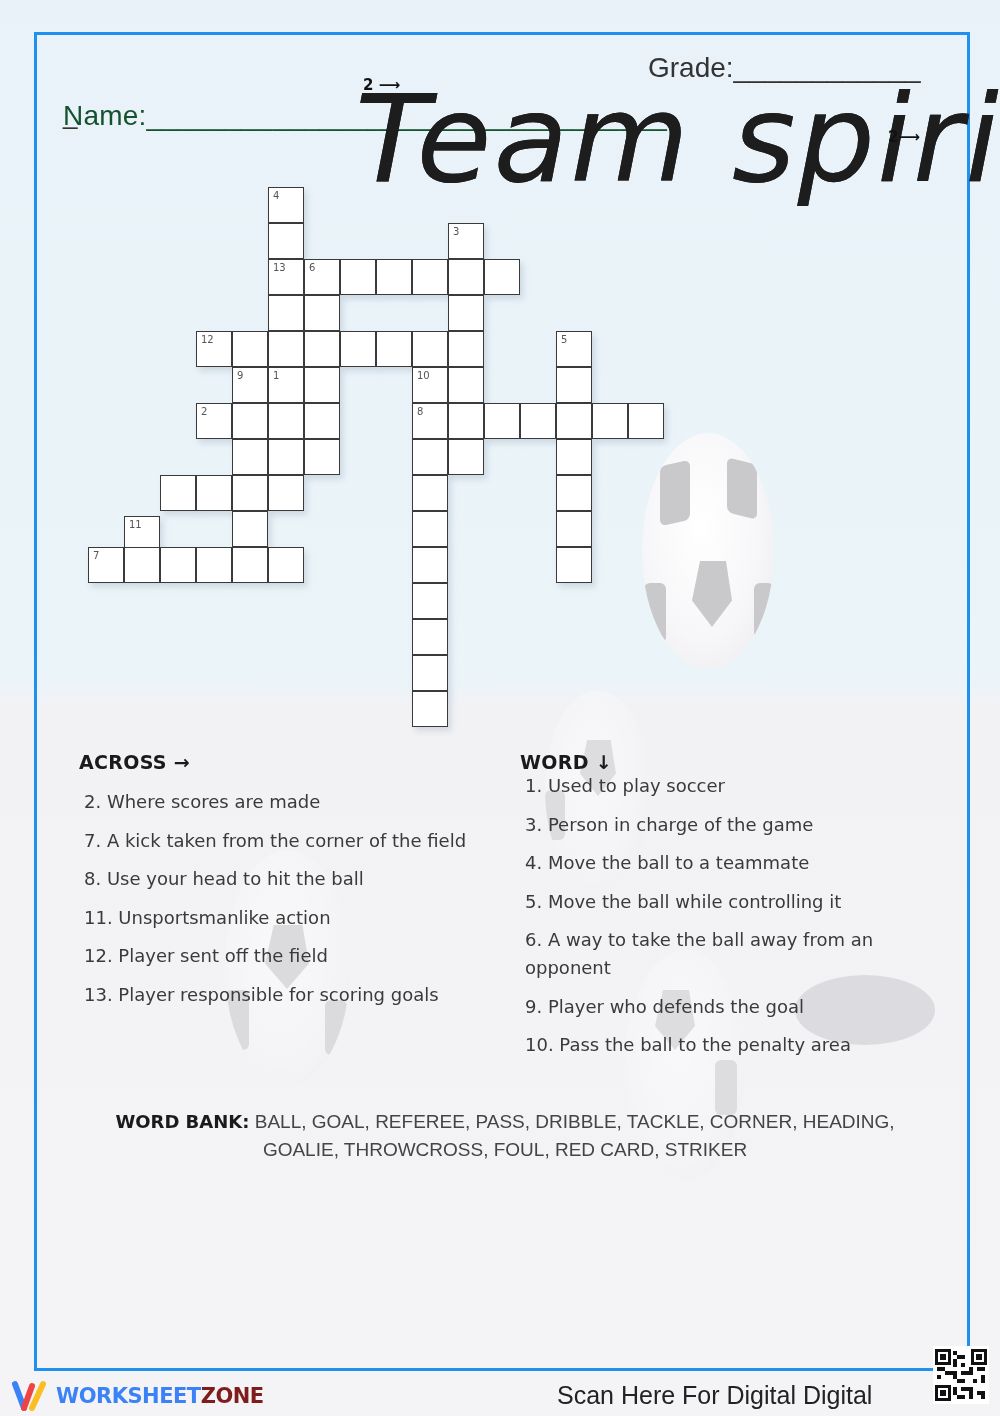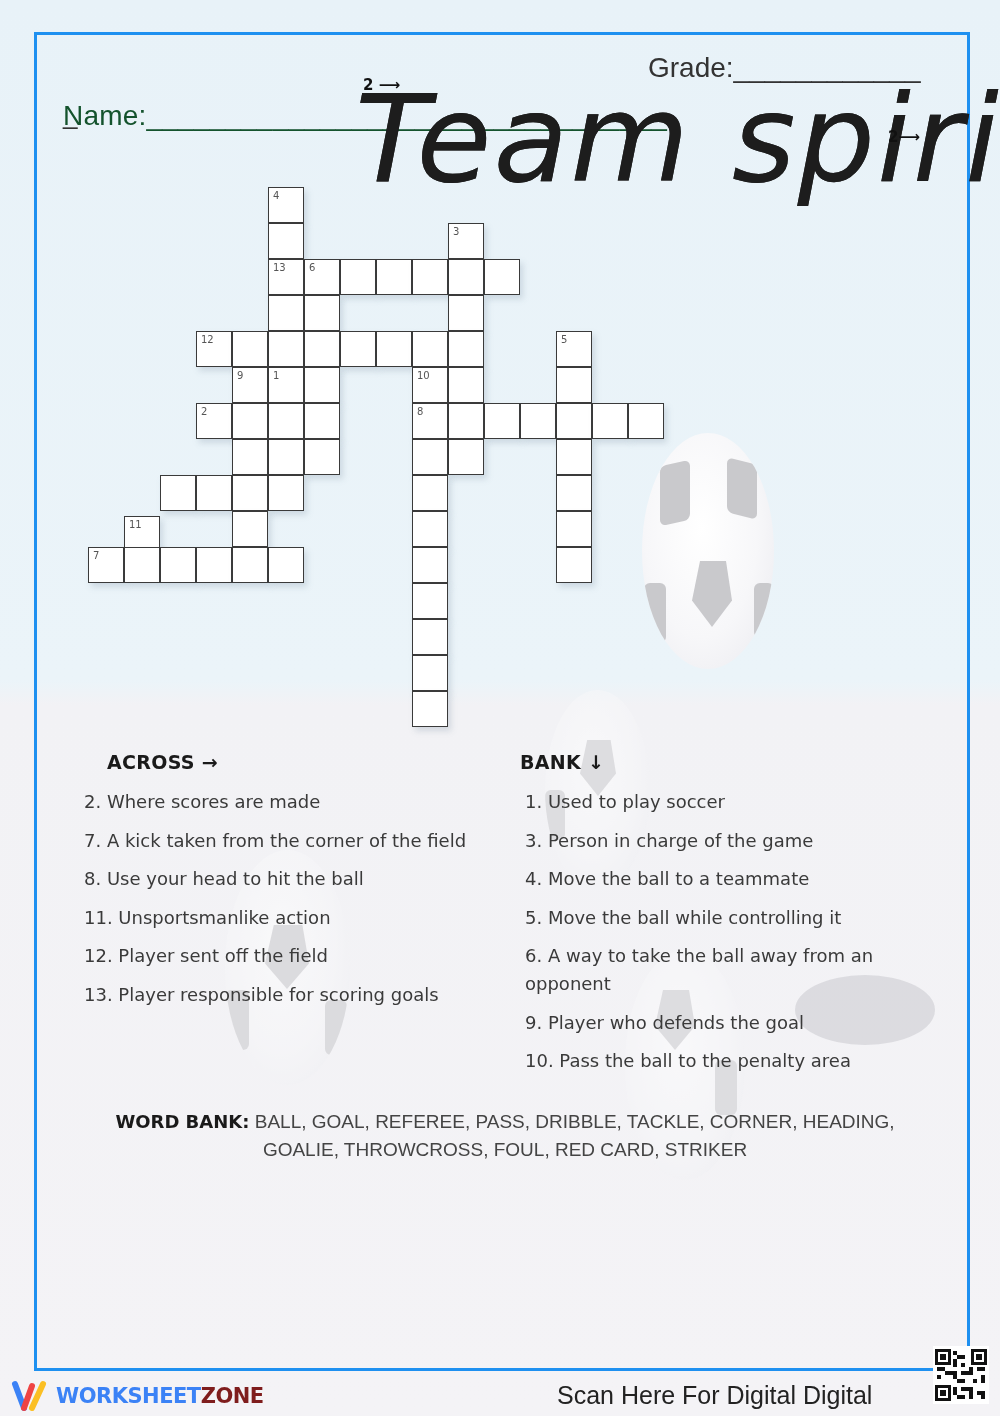--- a/index.html
+++ b/index.html
@@ -194,32 +194,32 @@
     <div class="cell" style="left: 232px; top: 547px;"></div>
     <div class="cell" style="left: 268px; top: 547px;"></div>
     <div class="cell" style="left: 412px; top: 547px;"></div>
     <div class="cell" style="left: 556px; top: 547px;"></div>
     <div class="cell" style="left: 412px; top: 583px;"></div>
     <div class="cell" style="left: 412px; top: 619px;"></div>
     <div class="cell" style="left: 412px; top: 655px;"></div>
     <div class="cell" style="left: 412px; top: 691px;"></div>
   </div>
 
-<div class="clue-head" style="left:79px;top:751px;margin-left:28px;">ACROSS →</div>
+<div class="clue-head" style="left:79px;top:751px;">ACROSS →</div>
 <ul class="clue-list" id="across-list" style="left:84px;top:788px;width:400px;">
     <li>2. Where scores are made</li>
     <li>7. A kick taken from the corner of the field</li>
     <li>8. Use your head to hit the ball</li>
     <li>11. Unsportsmanlike action</li>
     <li>12. Player sent off the field</li>
     <li>13. Player responsible for scoring goals</li>
   </ul>
 
-<div class="clue-head" style="left:520px;top:751px;">BANK ↓</div>
-<ul class="clue-list" id="down-list" style="left:525px;top:788px;width:380px;">
+<div class="clue-head" style="left:520px;top:751px;">WORD ↓</div>
+<ul class="clue-list" id="down-list" style="left:525px;top:772px;width:380px;">
     <li>1. Used to play soccer</li>
     <li>3. Person in charge of the game</li>
     <li>4. Move the ball to a teammate</li>
     <li>5. Move the ball while controlling it</li>
     <li>6. A way to take the ball away from an opponent</li>
     <li>9. Player who defends the goal</li>
     <li>10. Pass the ball to the penalty area</li>
   </ul>
 
 <div class="wordbank">

